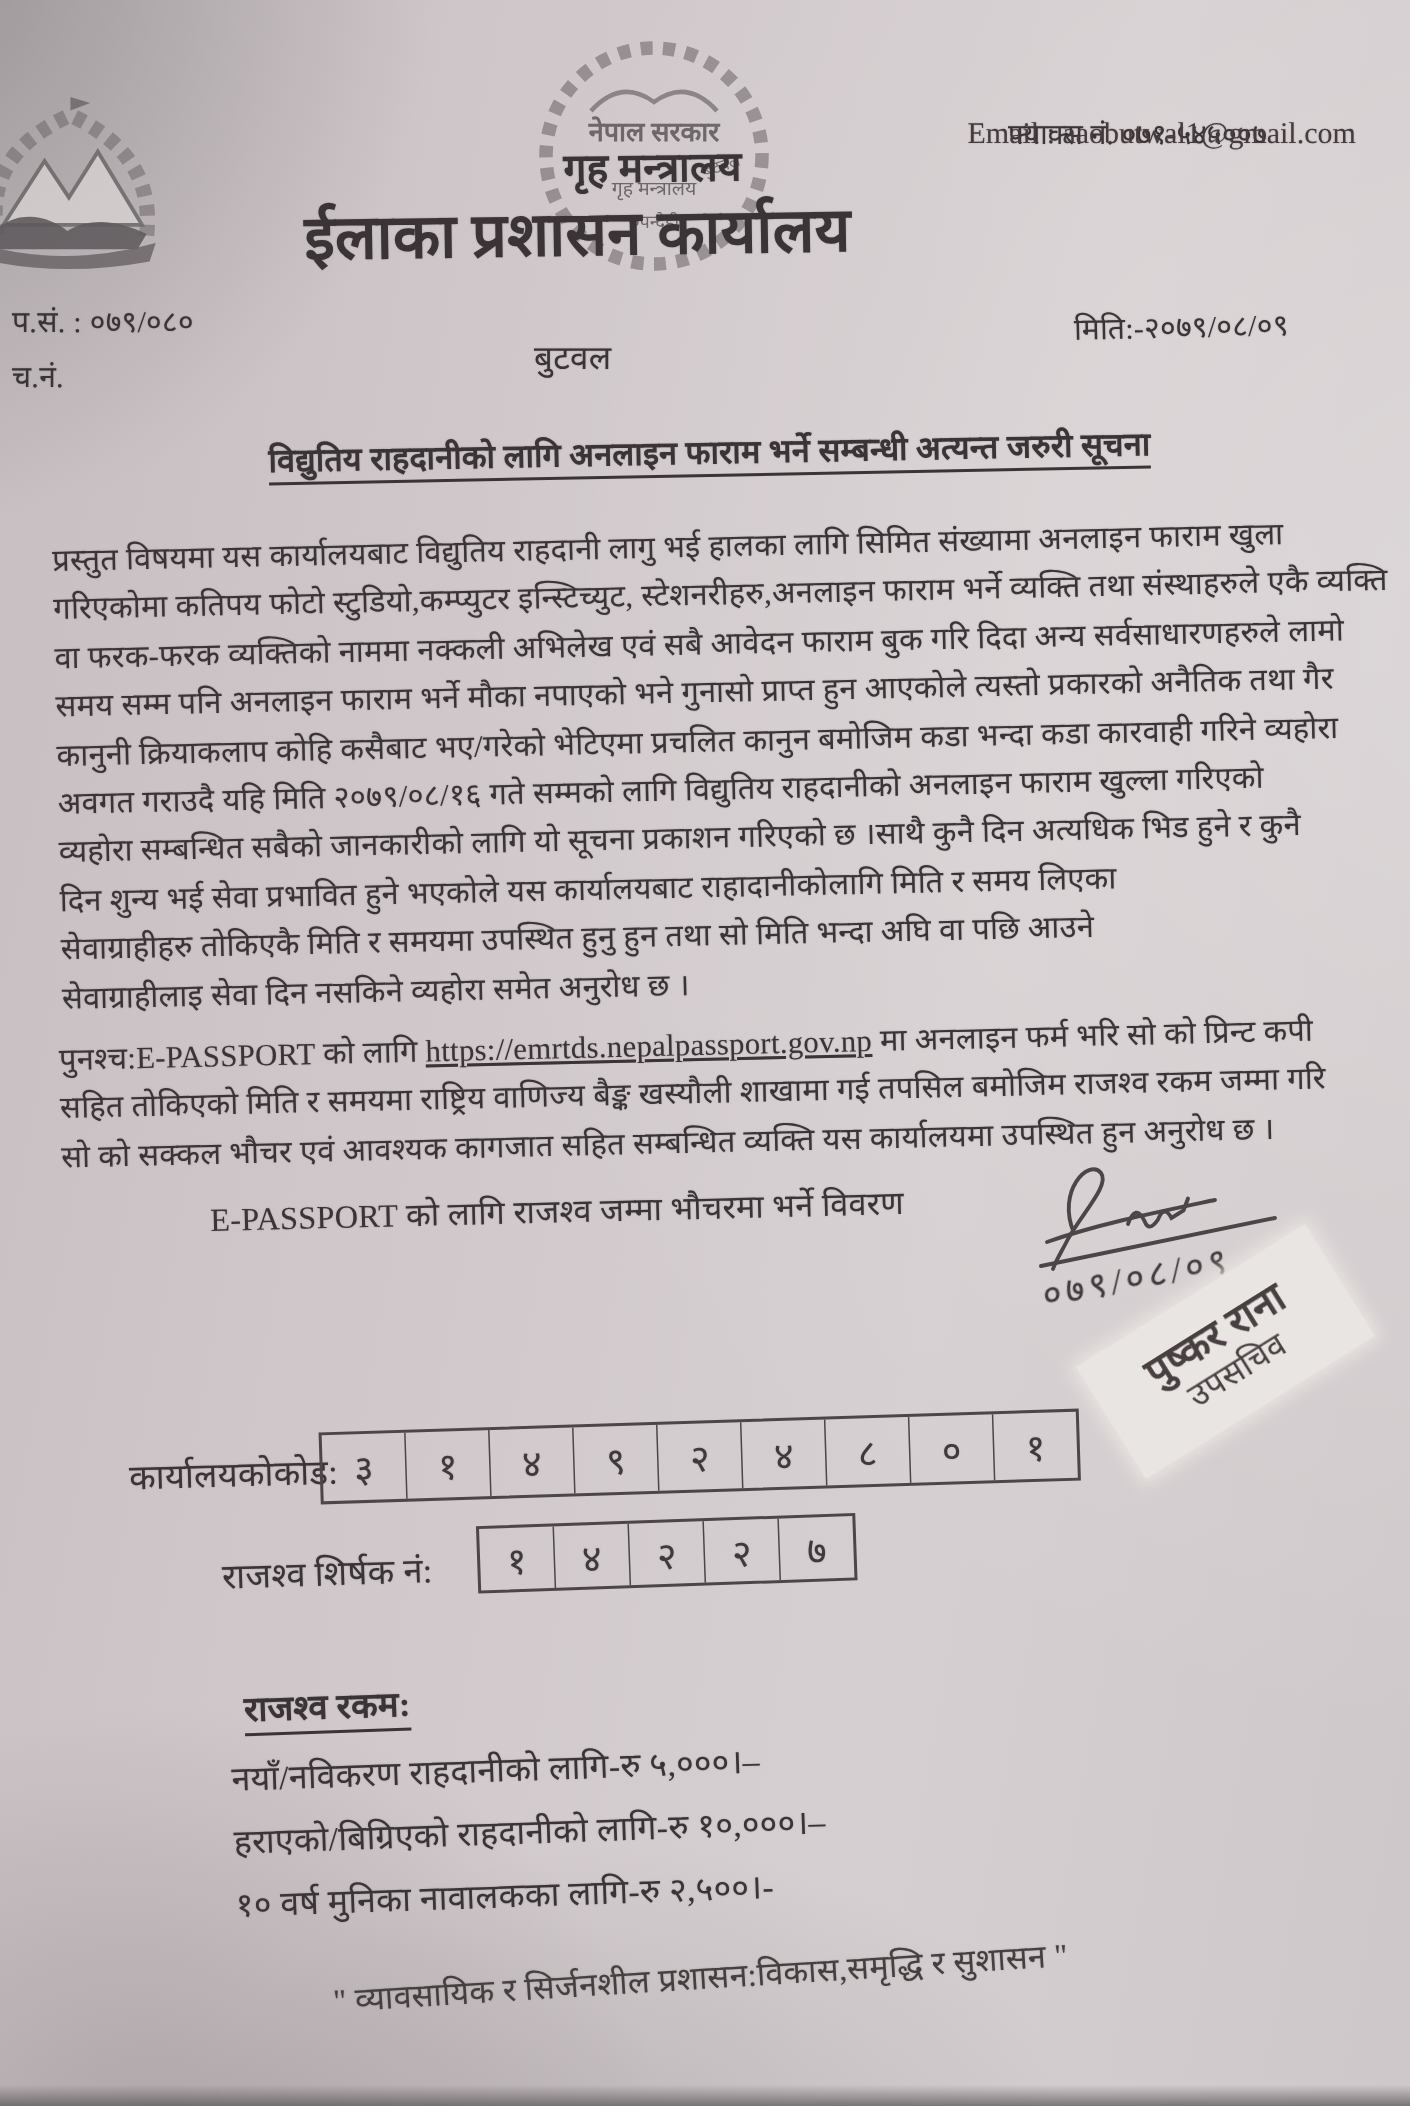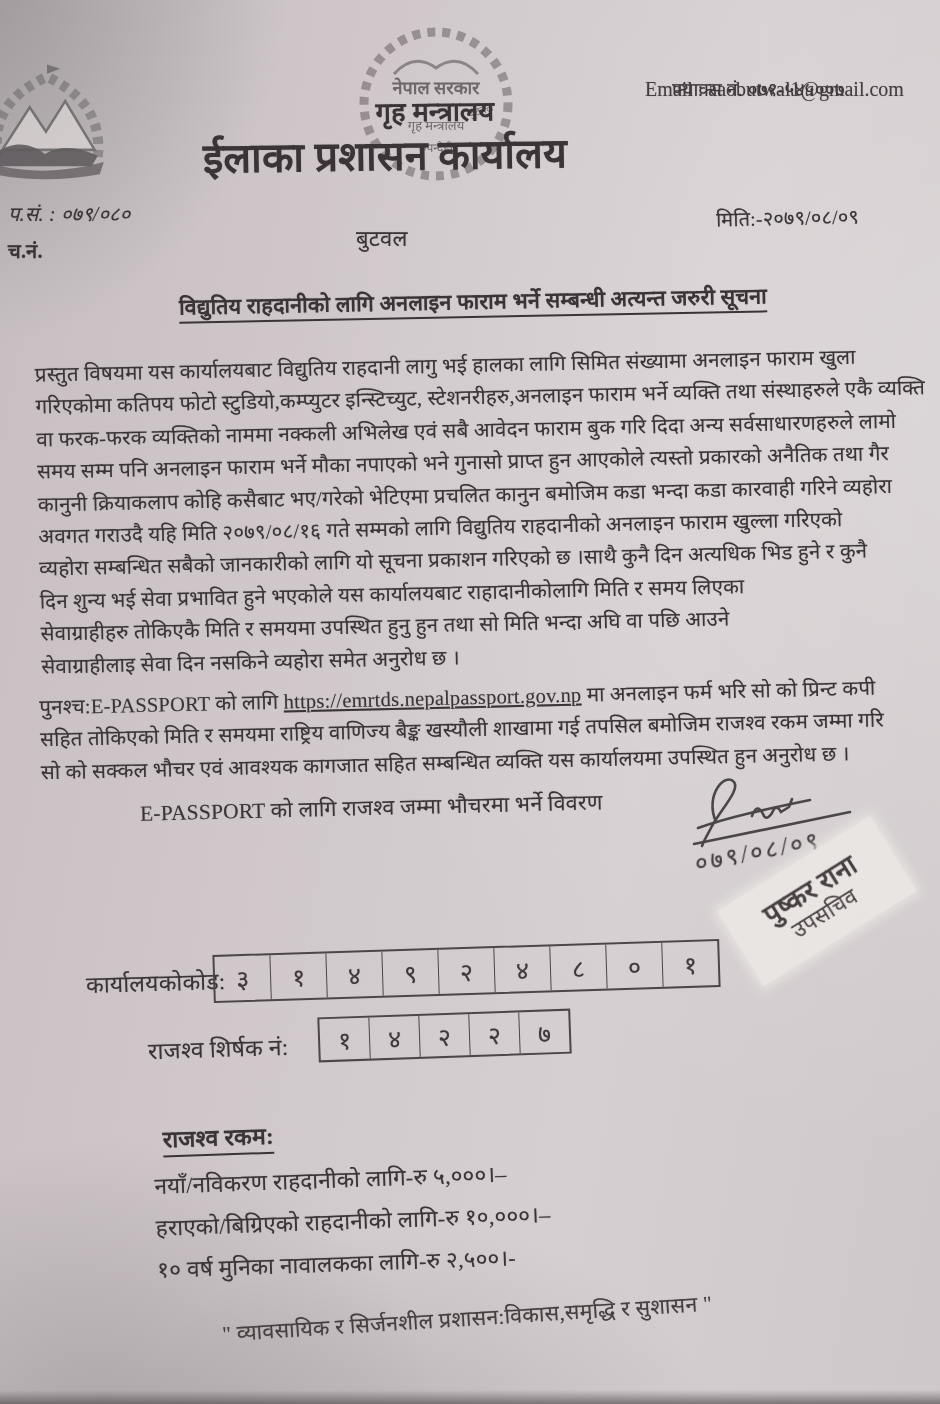--- a/index.html
+++ b/index.html
@@ -16,22 +16,22 @@
       linear-gradient(100deg,#c6bec1 0%,#d0c8ca 35%,#d6cfd1 65%,#cfc8ca 100%);
   }
   .abs{position:absolute;}
   .soft{text-shadow:0 0 1px rgba(58,52,54,0.35);}
   .dev{letter-spacing:0.2px;}
   
   .fax{left:672px;top:46px;font-size:19px;margin-top:30px;}
   .email{left:645px;top:78px;font-size:20px;color:#463c3e;}
   .ministry{left:330px;top:92px;width:210px;text-align:center;font-size:27px;font-weight:bold;transform:rotate(-0.8deg);}
   .office-title{left:150px;top:126px;width:470px;text-align:center;font-size:41px;font-weight:bold;transform:rotate(-0.9deg);white-space:nowrap;}
-  .refno{left:8px;top:200px;font-size:20px;font-style:italic;}
-  .dispatch{left:8px;top:237px;font-size:20px;font-weight:bold;}
+  .refno{left:8px;top:200px;font-size:20px;}
+  .dispatch{left:8px;top:237px;font-size:20px;}
   .letterdate{left:716px;top:204px;font-size:20px;transform:rotate(-1.2deg);}
   .place{left:356px;top:222px;font-size:22px;}
   
   .emblem{left:-16px;top:60px;width:132px;height:128px;opacity:.82;filter:blur(.4px);}
   .hstamp{left:350px;top:18px;width:172px;height:172px;mix-blend-mode:multiply;opacity:.8;filter:blur(.5px);}
   
   .title{left:148px;top:286px;width:650px;text-align:center;font-size:21.5px;font-weight:bold;transform:rotate(-1.1deg);}
   .title span{border-bottom:2px solid #3a3436;padding-bottom:2px;white-space:nowrap;}
   .para1{left:38px;top:349px;width:880px;font-size:20.5px;line-height:32.4px;transform:rotate(-1.25deg);}
   .para1 .pline{white-space:nowrap;}

